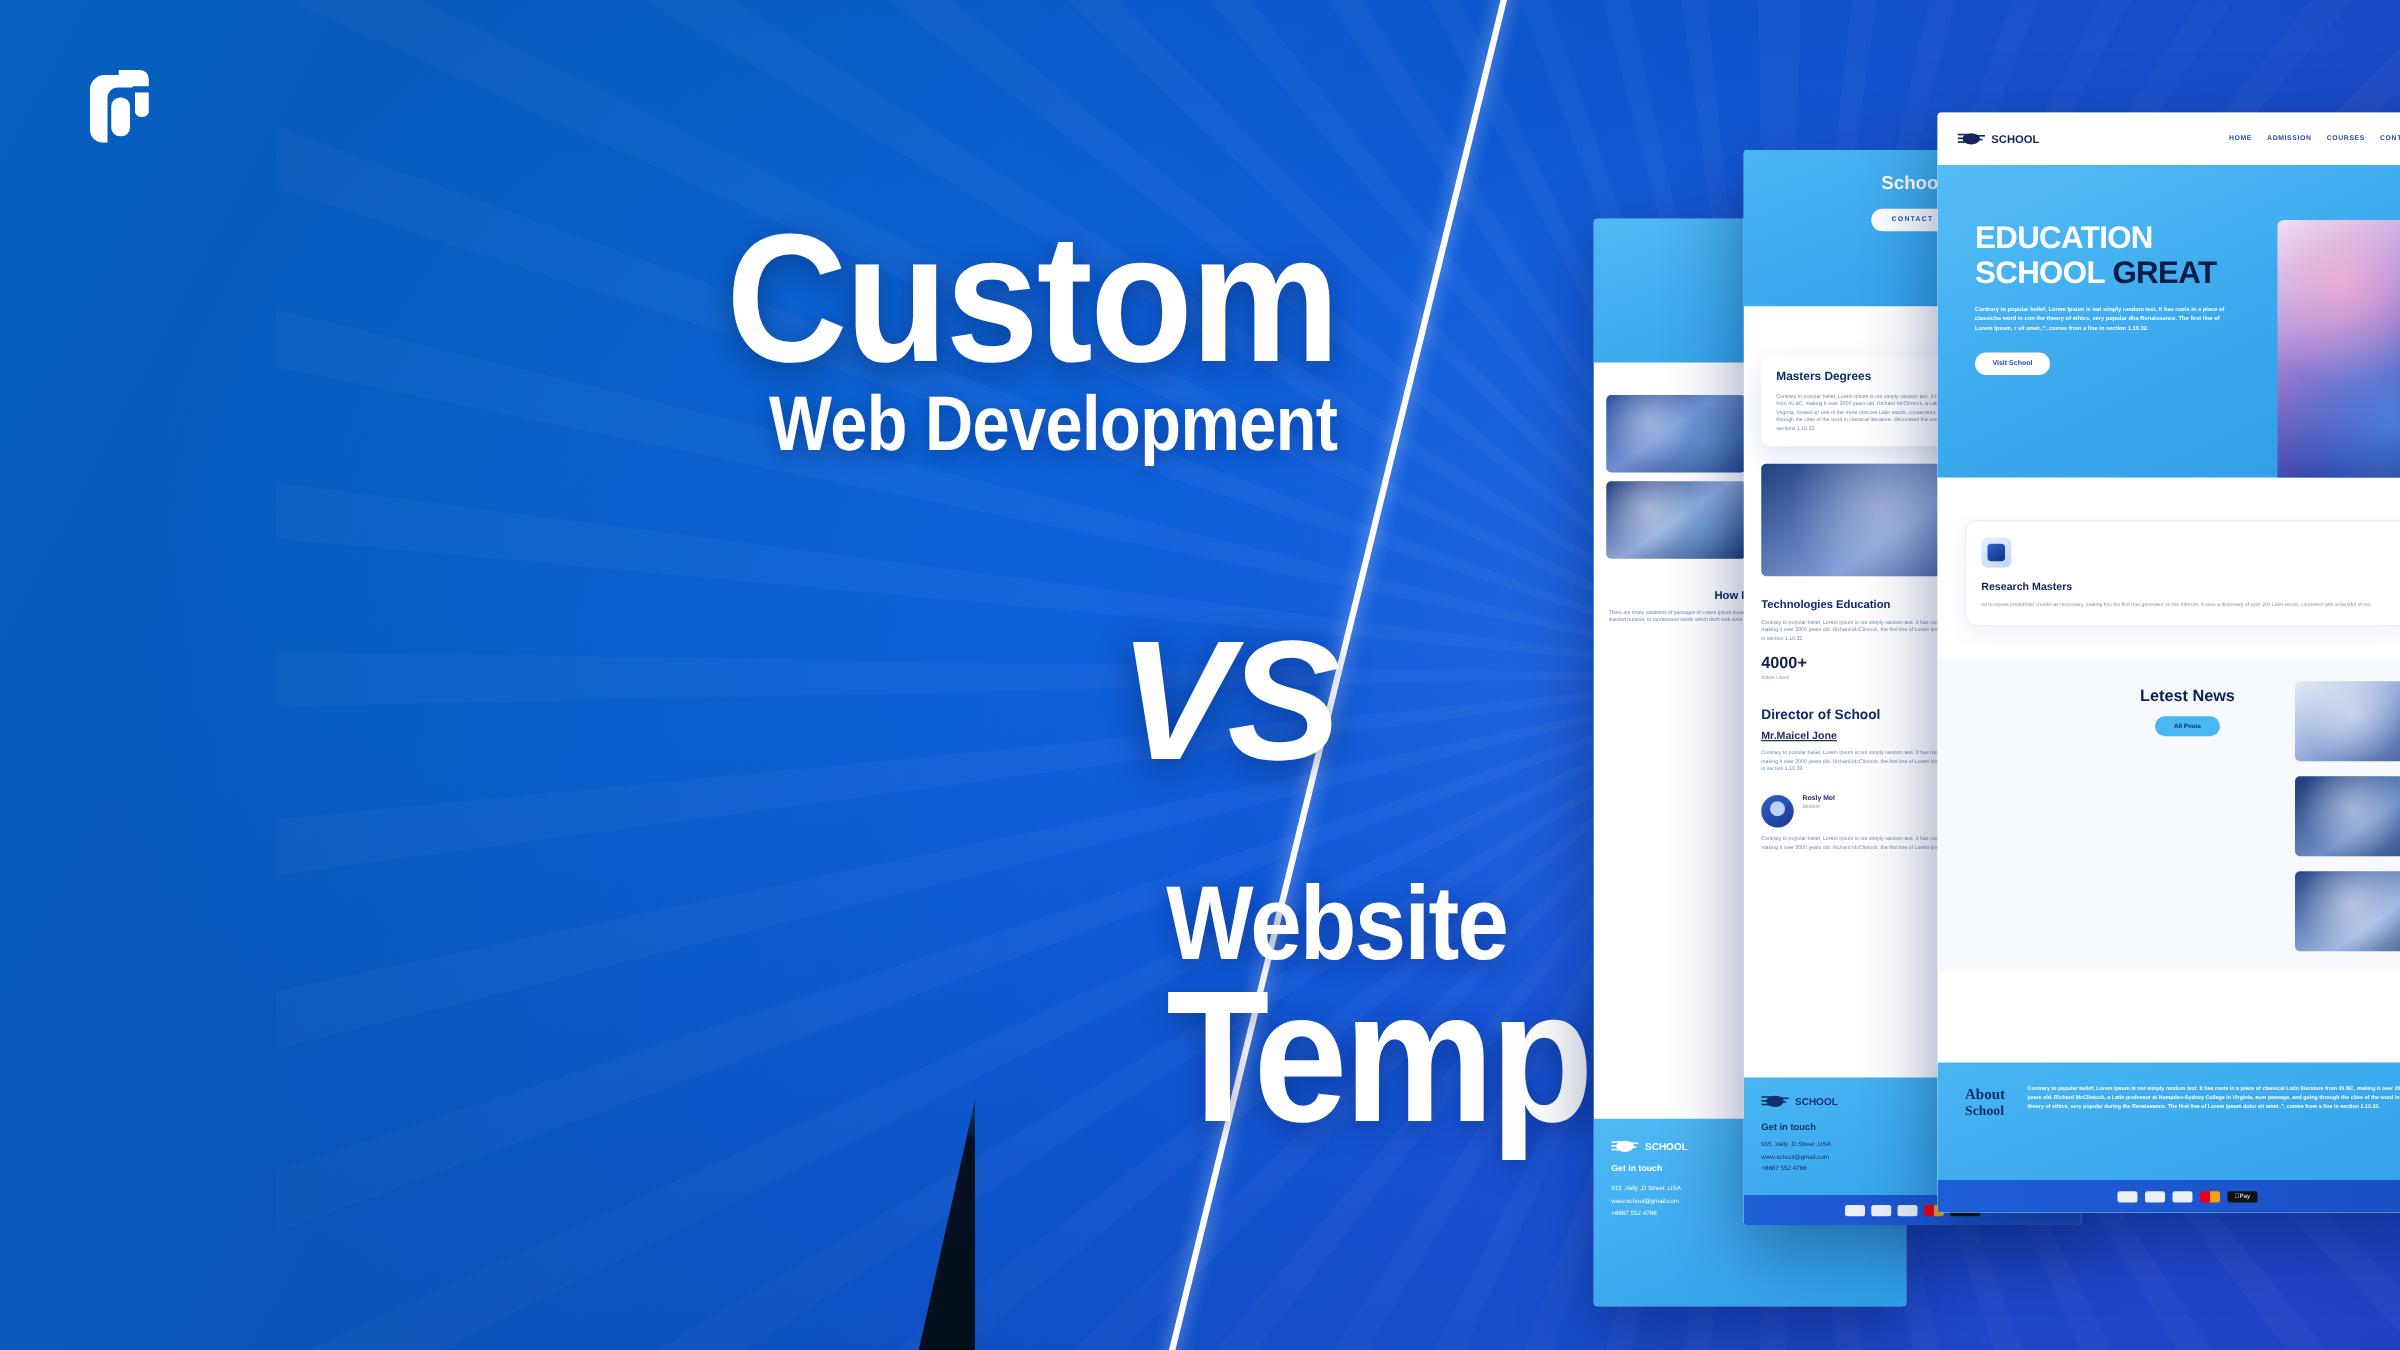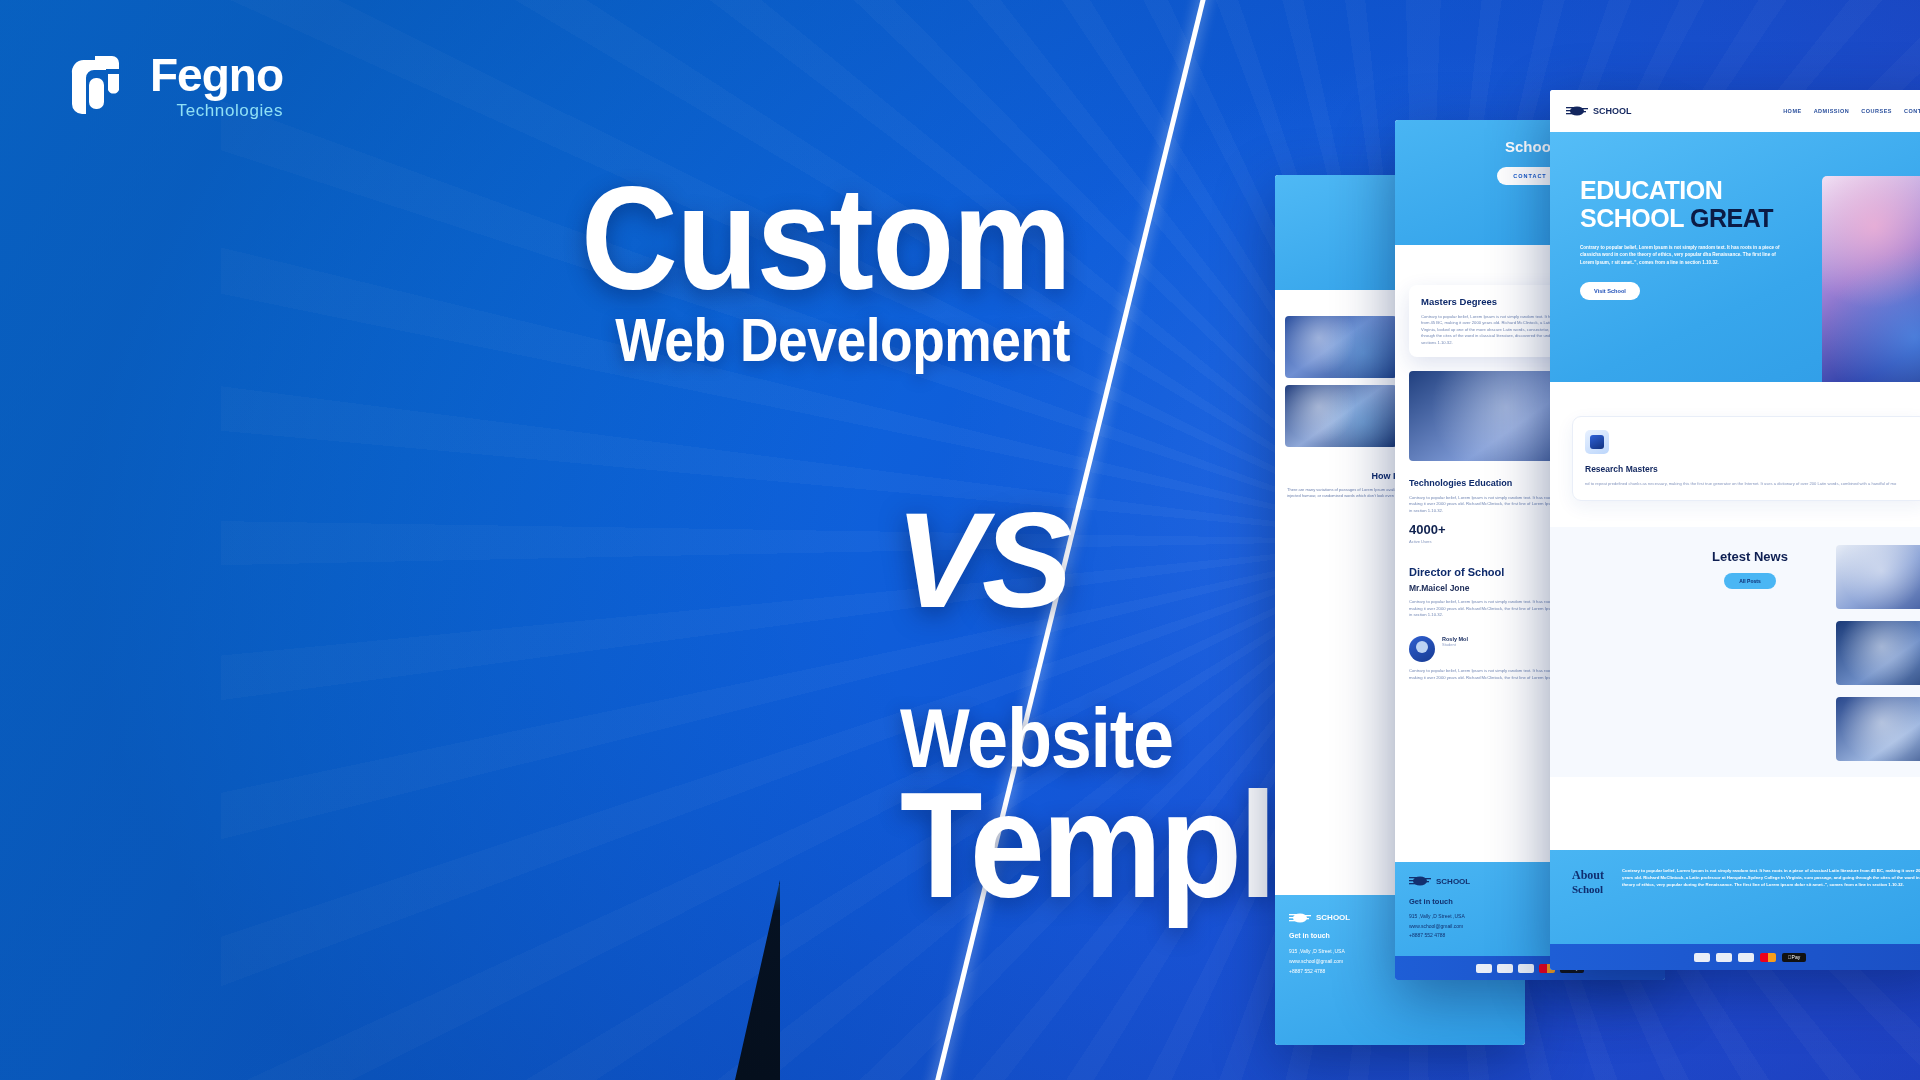--- a/index.html
+++ b/index.html
@@ -199,21 +199,21 @@
   
   .vs {
     position:absolute; left:895px; top:492px;
     font-family:"Liberation Sans Narrow","Liberation Sans",sans-serif;
     font-size:136px; font-weight:700; font-style:italic; color:#fff;
     line-height:1; letter-spacing:-4px;
     text-shadow:0 6px 26px rgba(0,20,70,.5);
   }
 
   
-  .headline2 { position:absolute; left:900px; top:700px; width:560px; }
+  .headline2 { position:absolute; left:933px; top:700px; width:560px; }
   .h-website {
     font-family:"Liberation Sans Narrow","Liberation Sans",sans-serif;
     font-size:84px; font-weight:700; color:#fff; line-height:.92;
     letter-spacing:-1.5px; transform:scaleX(.88); transform-origin:left center;
     text-shadow:0 4px 18px rgba(0,25,80,.42);
   }
   .h-template {
     font-family:"Liberation Sans Narrow","Liberation Sans",sans-serif;
     font-size:150px; font-weight:700; color:#fff; line-height:.88;
     letter-spacing:-3px; margin-top:2px;
@@ -283,21 +283,21 @@
   }
   .m2-h { font-size:9.5px; font-weight:700; color:#0e2a6b; margin-bottom:7px; }
   .m2-p { font-size:4.2px; line-height:6.4px; color:#7287b4; }
   .m2-photo { height:90px; margin:14px 0 0; border-radius:4px;
     background:linear-gradient(145deg,#21407f,#7e9ad6 50%,#16306d); position:relative; overflow:hidden;}
   .m2-photo::after{content:"";position:absolute;inset:0;background:radial-gradient(circle at 40% 40%,rgba(255,255,255,.35),rgba(255,255,255,0) 48%);}
   .m2-h2 { font-size:9px; font-weight:700; color:#0e2a6b; line-height:12px; margin:16px 0 6px; }
   .m2-stat { font-size:13px; font-weight:700; color:#10224f; margin-top:8px; }
   .m2-statlbl { font-size:4px; color:#8294bd; margin-top:2px; }
   .m2-h3 { font-size:11px; font-weight:700; color:#0e2a6b; margin-top:22px; }
-  .m2-name { font-size:8.5px; font-weight:600; color:#22315c; margin-top:5px; }
+  .m2-name { font-size:8.5px; font-weight:600; color:#22315c; margin-top:5px;text-decoration:underline; }
   .m2-avatarrow { display:flex; gap:7px; align-items:flex-start; margin-top:18px; }
   .avatar { width:26px; height:26px; border-radius:50%; flex:0 0 auto;
     background:linear-gradient(150deg,#2f5fd0,#173a92); position:relative; overflow:hidden;}
   .avatar::after{content:"";position:absolute;left:7px;top:5px;width:12px;height:12px;border-radius:50%;background:#bcd2f3;}
   .m2-foot {
     position:absolute; bottom:0; left:0; right:0; height:118px;
     background:linear-gradient(160deg,#49b5f3,#2f9fe8); padding:13px 14px; color:#fff;
   }
   .m2-foot .brand { display:flex; align-items:center; gap:5px; font-size:8px; font-weight:700; color:#12306f; }
   .m2-foot .lbl { font-size:7.5px; font-weight:700; margin:9px 0 6px; color:#12306f; }
@@ -511,24 +511,20 @@
 
 <div class="logo">
   <span class="logo-mark">
     <svg viewBox="0 0 74 74" width="74" height="74">
       <path d="M10 26 L10 56 a10 10 0 0 0 10 10 L24 66 L24 30 a8 8 0 0 1 8-8 L44 22 L44 12 L22 12 a12 12 0 0 0 -12 14 Z" fill="#fff"></path>
       <rect x="27" y="30" width="15" height="31" rx="7" fill="#fff"></rect>
       <path d="M33 8 L50 8 a7 7 0 0 1 7 7 L57 21 L40 21 a7 7 0 0 1 -7 -7 Z" fill="#fff"></path>
       <path d="M46 26 L57 26 L57 42 a6 6 0 0 1 -11 0 Z" fill="#fff"></path>
     </svg>
   </span>
-  <span class="logo-text">
-    <span class="logo-name">Fegno</span>
-    <span class="logo-sub">Technologies</span>
-  </span>
 </div>
 
 <div class="headline">
   <div class="h-custom">Custom</div>
   <div class="h-web">Web Development</div>
 </div>
 
 <div class="vs">VS</div>
 
 <div class="headline2">

